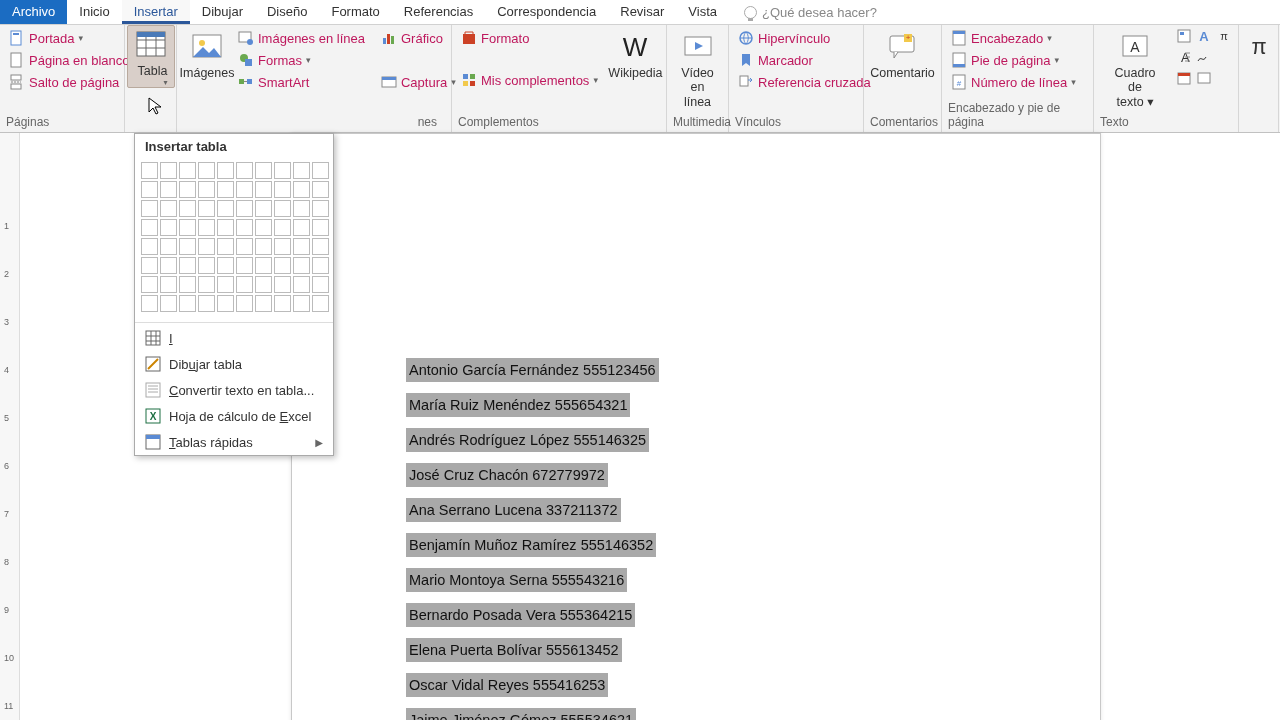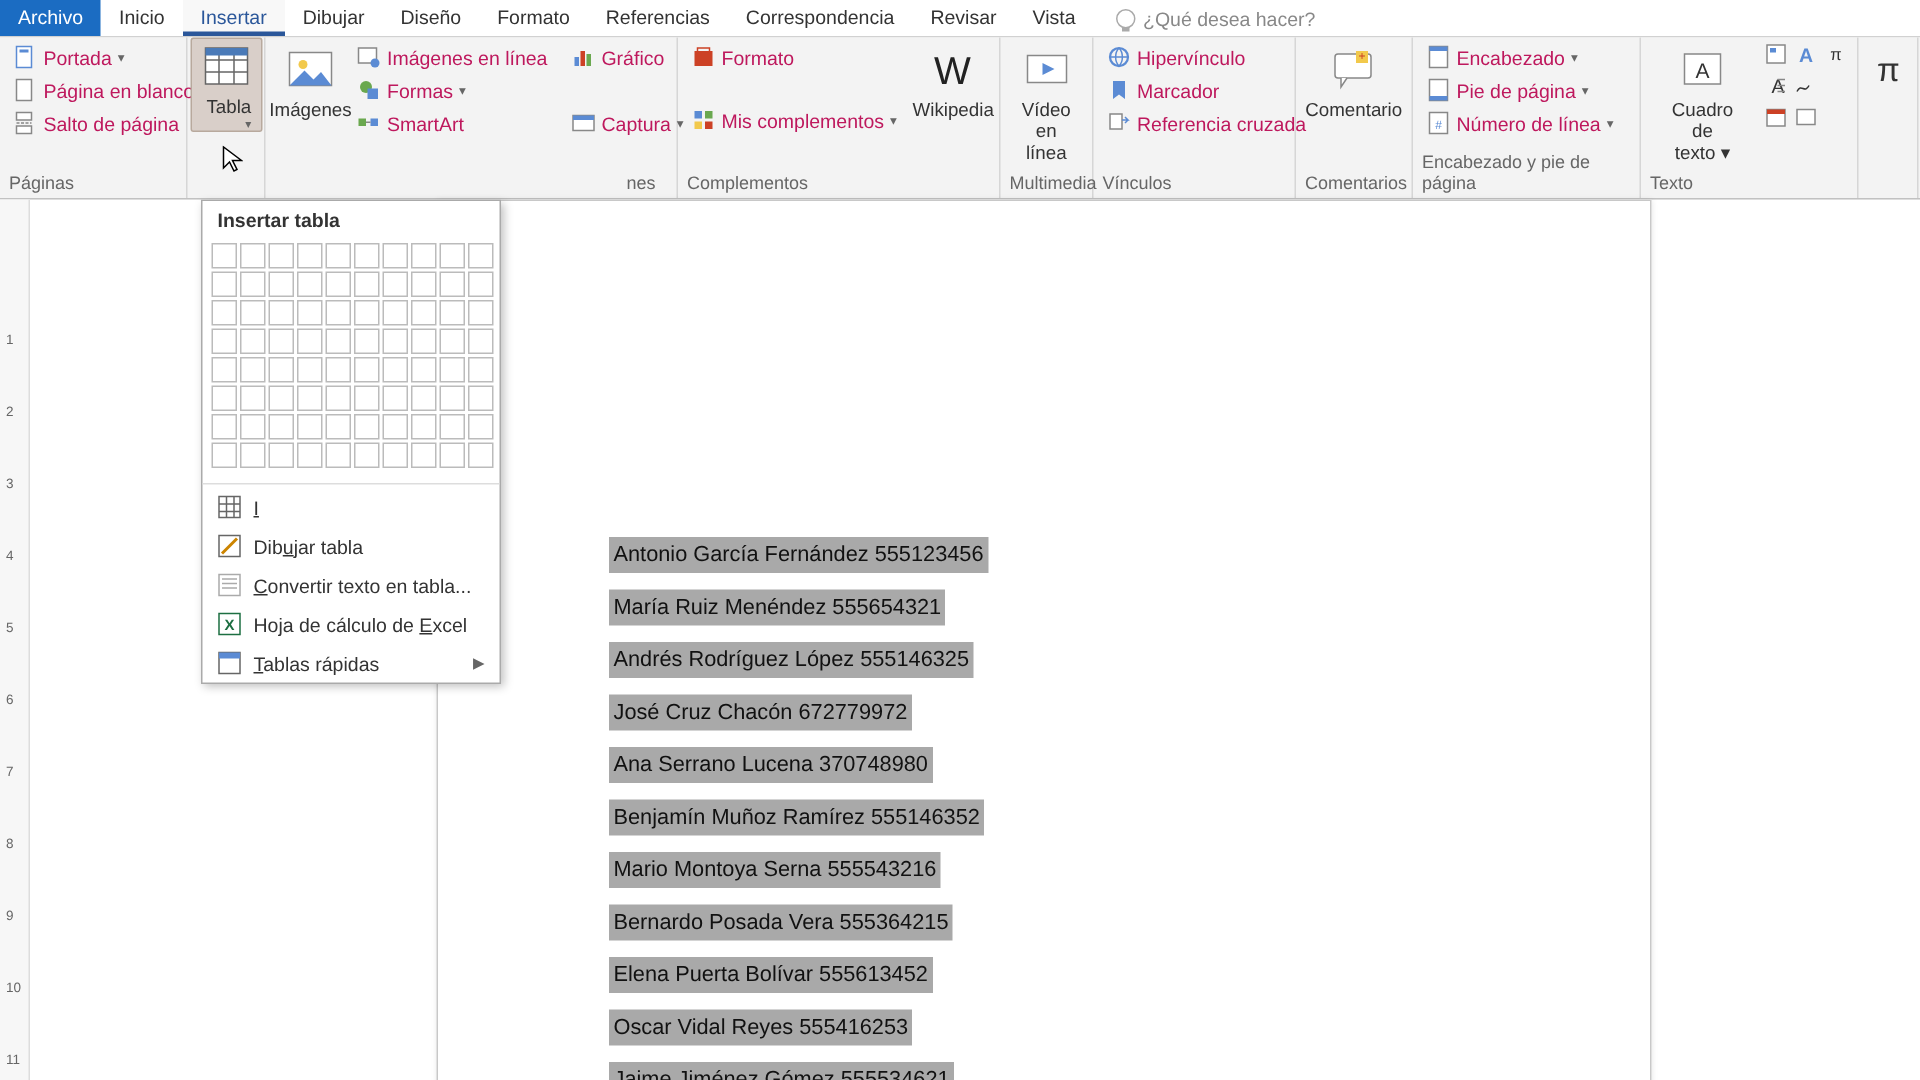--- a/index.html
+++ b/index.html
@@ -505,21 +505,21 @@
       <div class="num" style="top: 477px;">9</div>
       <div class="num" style="top: 525px;">10</div>
       <div class="num" style="top: 573px;">11</div>
     </div>
   <div class="page"></div>
   <div class="doc-content" id="docc">
       <span class="linewrap"><span class="line">Antonio García Fernández 555123456</span></span>
       <span class="linewrap"><span class="line">María Ruiz Menéndez 555654321</span></span>
       <span class="linewrap"><span class="line">Andrés Rodríguez López 555146325</span></span>
       <span class="linewrap"><span class="line">José Cruz Chacón 672779972</span></span>
-      <span class="linewrap"><span class="line">Ana Serrano Lucena 370748980</span></span>
+      <span class="linewrap"><span class="line">Ana Serrano Lucena 337211372</span></span>
       <span class="linewrap"><span class="line">Benjamín Muñoz Ramírez 555146352</span></span>
       <span class="linewrap"><span class="line">Mario Montoya Serna 555543216</span></span>
       <span class="linewrap"><span class="line">Bernardo Posada Vera 555364215</span></span>
       <span class="linewrap"><span class="line">Elena Puerta Bolívar 555613452</span></span>
       <span class="linewrap"><span class="line">Oscar Vidal Reyes 555416253</span></span>
       <span class="linewrap"><span class="line">Jaime Jiménez Gómez 555534621</span></span>
     </div>
 </div>
 
 </body></html>

